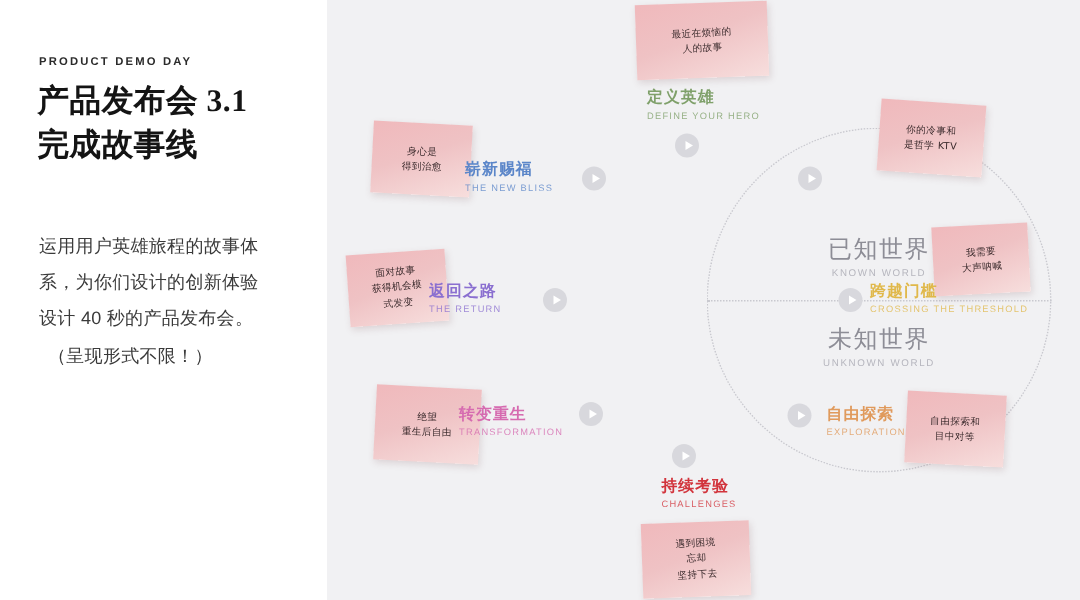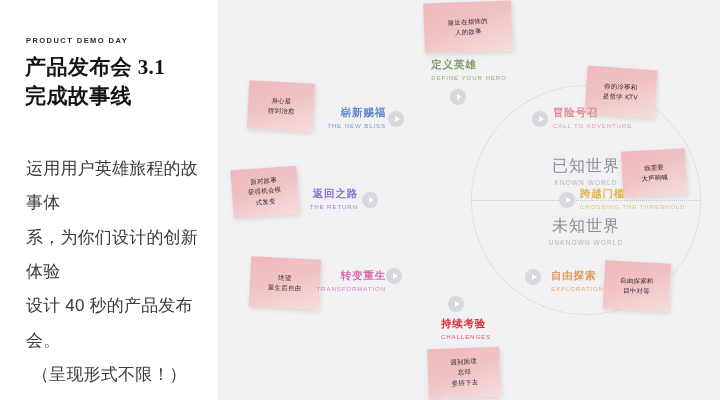--- a/index.html
+++ b/index.html
@@ -23,21 +23,21 @@
   }
   #headline {
     position: absolute; left: 25px; top: 53px; width: 190px;
     font-family: "Liberation Serif", "DejaVu Serif", serif;
     font-weight: 700; font-size: 21px; line-height: 1.36;
     color: #141414; letter-spacing: 0.4px;
   }
   #headline .hl-line { display: block; white-space: nowrap; }
   #body-copy {
     position: absolute; left: 26px; top: 152px; width: 178px;
-    font-size: 17px; line-height: 2.02; color: #3a3a3a;
+    font-size: 12px; line-height: 2.02; color: #3a3a3a;
     letter-spacing: 0.2px;
   }
   #body-copy .bc-line { display: block; }
   #body-copy .bc-indent { text-indent: 6px; }
 
   
   #canvas {
     position: absolute; left: 218px; top: 0; width: 502px; height: 400px;
     background: #f1f1f3; overflow: hidden;
   }
@@ -76,21 +76,21 @@
     border-top: 3.4px solid transparent;
     border-bottom: 3.4px solid transparent;
     margin-left: 2px;
   }
 
   
   .stage-label { position: absolute; z-index: 6; white-space: nowrap; }
   .stage-cn { font-size: 10.5px; font-weight: 700; letter-spacing: 0.8px; }
   .stage-en { font-size: 6.2px; letter-spacing: 0.85px; margin-top: 2px; opacity: 0.78; }
   .sl-center { transform: translateX(-50%); text-align: left; }
-  .sl-right  { text-align: right; }
+  .sl-right  { }
 
   
   .note {
     position: absolute; z-index: 3;
     background: linear-gradient(160deg, #f0b9bc 0%, #efc2c4 45%, #f7dedd 100%);
     box-shadow: 1px 2px 5px rgba(120,80,85,0.18);
     display: flex; align-items: center; justify-content: center;
     padding: 4px;
   }
   .note-text {
@@ -200,24 +200,20 @@
   <div class="node" style="left:456px; top:304px;"></div>
   <div class="node" style="left:394px; top:276px;"></div>
   <div class="node" style="left:370px; top:200px;"></div>
   <div class="node" style="left:396px; top:119px;"></div>
 
   <div class="stage-label sl-center" style="left:469px; top:58px; color:#7fa06a;">
     <div class="stage-cn">定义英雄</div>
     <div class="stage-en">DEFINE YOUR HERO</div>
   </div>
 
-  <div class="stage-label" style="left:553px; top:106px; color:#e08c9c;">
-    <div class="stage-cn">冒险号召</div>
-    <div class="stage-en">CALL TO ADVENTURE</div>
-  </div>
 
   <div class="stage-label" style="left:580px; top:187px; color:#e0b84a;">
     <div class="stage-cn">跨越门槛</div>
     <div class="stage-en">CROSSING THE THRESHOLD</div>
   </div>
 
   <div class="stage-label" style="left:551px; top:269px; color:#e09a5c;">
     <div class="stage-cn">自由探索</div>
     <div class="stage-en">EXPLORATION</div>
   </div>

